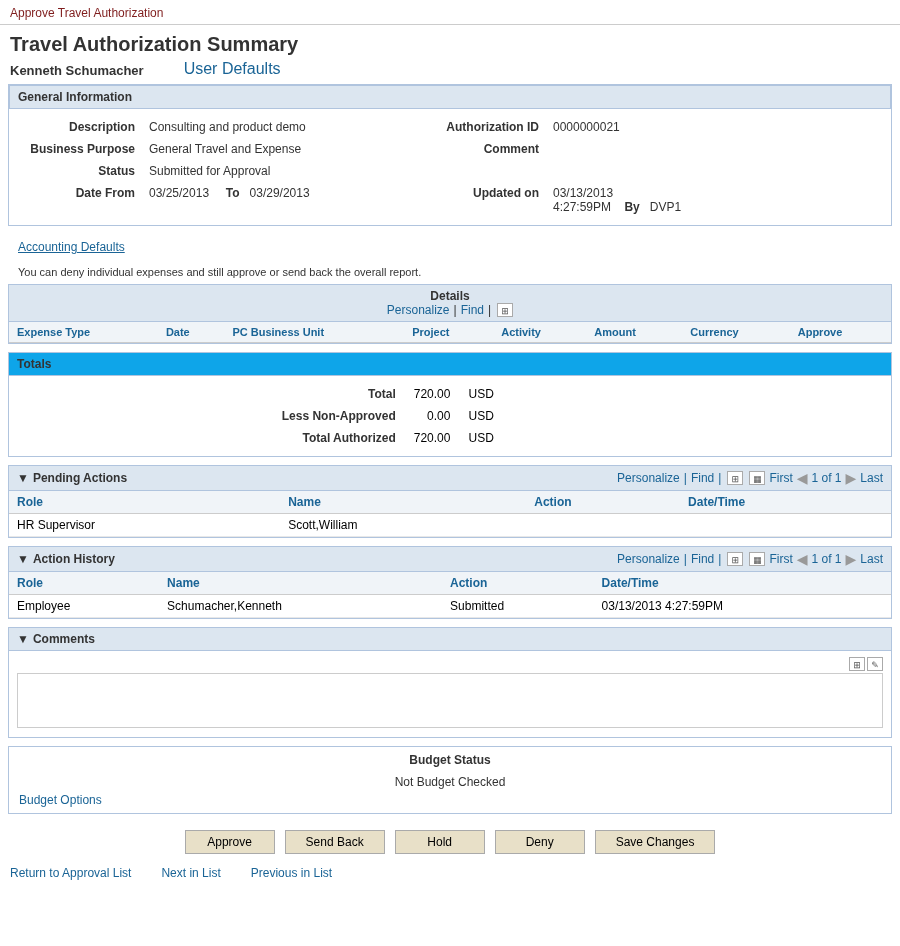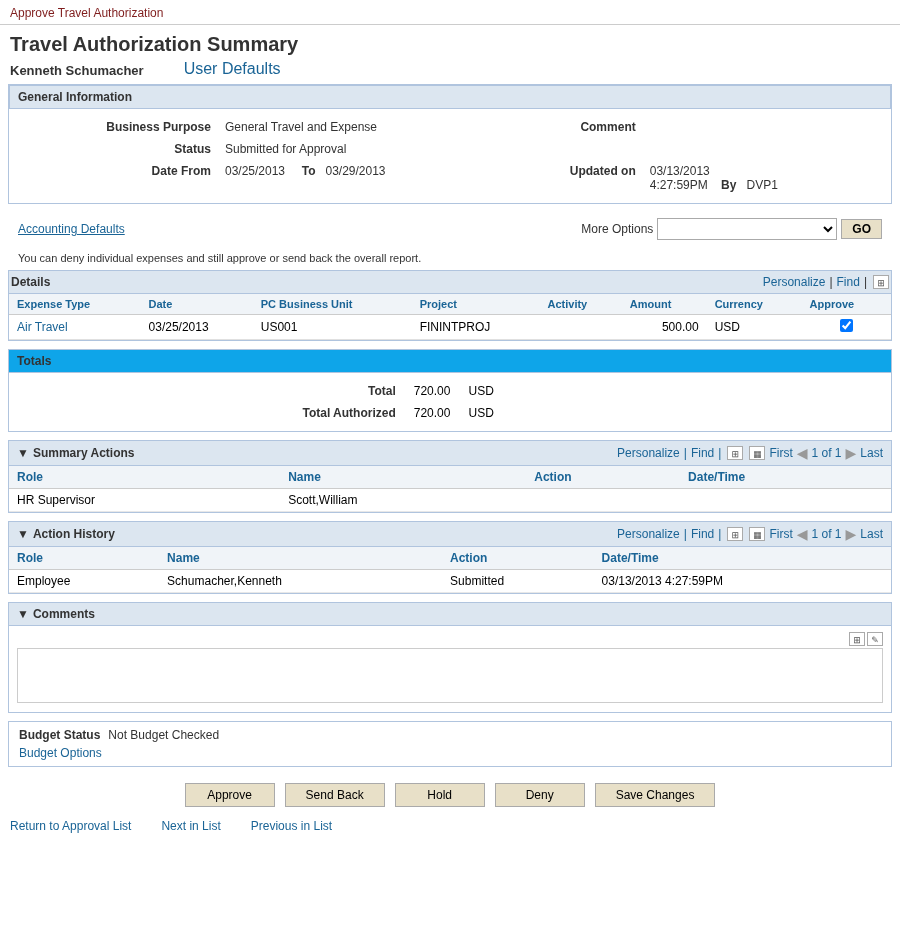--- a/index.html
+++ b/index.html
@@ -64,24 +64,25 @@
 
     .deny-note { font-size: 11px; color: #333; padding: 2px 10px 6px 10px; margin: 0 8px; }
 
     .details-section {
       border: 1px solid #b0c4de;
       margin: 0 8px 8px 8px;
     }
     .details-header {
       background: #dce6f0;
       border-bottom: 1px solid #b0c4de;
-      padding: 4px 2px;
+      padding: 4px 12px;
       display: flex;
       justify-content: space-between;
       align-items: center;
+      flex-direction: column;
     }
     .details-header-left { font-weight: bold; color: #333; font-size: 12px; }
     .details-header-right { display: flex; gap: 4px; align-items: center; font-size: 12px; color: #1a6496; }
     .details-header-right a { color: #1a6496; text-decoration: none; cursor: pointer; }
     .details-header-right .sep { color: #333; }
 
     .details-table { width: 100%; border-collapse: collapse; }
     .details-table th {
       background: #f0f4f8;
       border-bottom: 1px solid #ccc;
@@ -178,21 +179,21 @@
       resize: none;
       font-size: 12px;
       padding: 3px;
     }
 
     .budget-section {
       border: 1px solid #b0c4de;
       margin: 0 8px 8px 8px;
       padding: 6px 10px;
     }
-    .budget-row { display: flex; align-items: center; gap: 8px; margin-bottom: 4px; }
+    .budget-row { display: flex; align-items: center; gap: 8px; margin-bottom: 4px; flex-direction: column; }
     .budget-label { font-weight: bold; font-size: 12px; color: #333; }
     .budget-value { font-size: 12px; color: #333; }
     .budget-options-link { color: #1a6496; font-size: 12px; cursor: pointer; text-decoration: none; }
 
     .action-buttons {
       display: flex;
       gap: 10px;
       padding: 8px 10px;
       justify-content: center;
       align-items: center;
@@ -240,20 +241,26 @@
   <span class="user-name">Kenneth Schumacher</span>
   <a class="user-defaults">User Defaults</a>
 </div>
 
 <div class="general-info-section">
   <div class="section-header">
     <span>General Information</span>
   </div>
   <table class="info-table">
     <tbody>
+        <tr>
+      <td class="info-label" style="width:120px">Description</td>
+      <td class="info-value" style="width:280px">Consulting and product demo</td>
+      <td class="info-label" style="width:120px">Authorization ID</td>
+      <td class="info-value">0000000021</td>
+    </tr>
     <tr>
       <td class="info-label">Business Purpose</td>
       <td class="info-value">General Travel and Expense</td>
       <td class="info-label">Comment</td>
       <td class="info-value"></td>
     </tr>
     <tr>
       <td class="info-label">Status</td>
       <td class="info-value">Submitted for Approval</td>
       <td></td>
@@ -277,27 +284,20 @@
         &nbsp;
         <span>DVP1</span>
       </td>
     </tr>
   </tbody>
     </table>
 </div>
 
 <div class="accounting-row">
   <a class="accounting-link">Accounting Defaults</a>
-  <div class="more-options-group">
-    <span class="more-options-label">More Options</span>
-    <select class="more-options-select">
-      <option></option>
-    </select>
-    <button class="go-btn">GO</button>
-  </div>
 </div>
 
 <div class="deny-note">You can deny individual expenses and still approve or send back the overall report.</div>
 
 <div class="details-section">
   <div class="details-header">
     <span class="details-header-left">Details</span>
     <div class="details-header-right">
       <a>Personalize</a>
       <span class="sep">|</span>
@@ -313,59 +313,55 @@
         <th>Date</th>
         <th>PC Business Unit</th>
         <th>Project</th>
         <th>Activity</th>
         <th>Amount</th>
         <th>Currency</th>
         <th>Approve</th>
       </tr>
     </thead>
     <tbody id="details-tbody">
-        <tr>
-      <td><a style="color:#1a6496;text-decoration:none">Air Travel</a></td>
-      <td>03/25/2013</td>
-      <td>US001</td>
-      <td>FININTPROJ</td>
-      <td></td>
-      <td class="amount-col">500.00</td>
-      <td>USD</td>
-      <td class="checkbox-cell"><input type="checkbox" checked="" style=""></td>
-    </tr>
       </tbody>
   </table>
 </div>
 
 <div class="totals-section">
   <div class="totals-header">Totals</div>
   <table class="totals-table">
     <tbody>
         <tr>
       <td class="totals-label">Total</td>
       <td class="totals-amount">720.00</td>
       <td class="totals-currency">USD</td>
       <td style="width:50%"></td>
     </tr>
     <tr>
+      <td class="totals-label">Less Non-Approved</td>
+      <td class="totals-amount">0.00</td>
+      <td class="totals-currency">USD</td>
+      <td></td>
+    </tr>
+    <tr>
       <td class="totals-label">Total Authorized</td>
       <td class="totals-amount">720.00</td>
       <td class="totals-currency">USD</td>
       <td></td>
     </tr>
   </tbody>
     </table>
 </div>
 
 <div class="pending-section">
   <div class="pending-header">
     <div class="pending-header-left">
       <span class="triangle">▼</span>
-      <span>Summary Actions</span>
+      <span>Pending Actions</span>
     </div>
     <div class="pending-header-right">
       <a>Personalize</a>
       <span>|</span>
       <a>Find</a>
       <span>|</span>
       <span class="icon-btn">⊞</span>
       <span class="icon-btn">▦</span>
       <span class="nav-text">First</span>
       <span class="nav-icon">◀</span>

